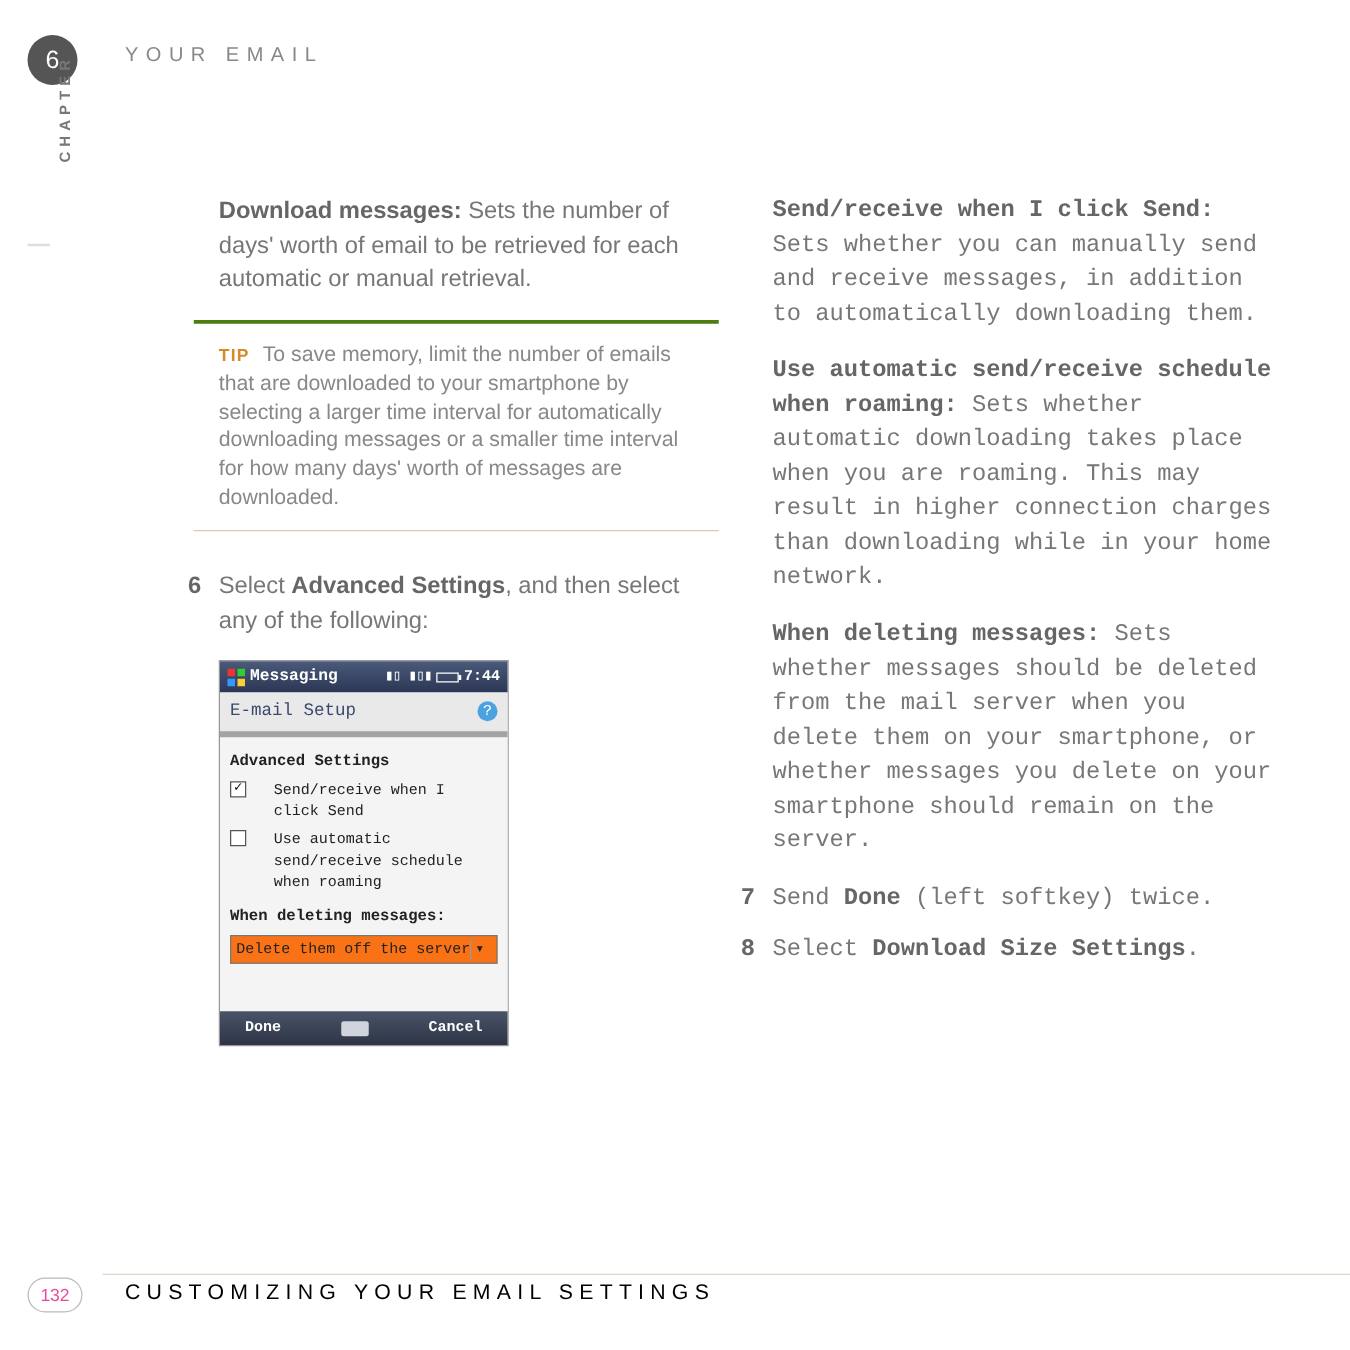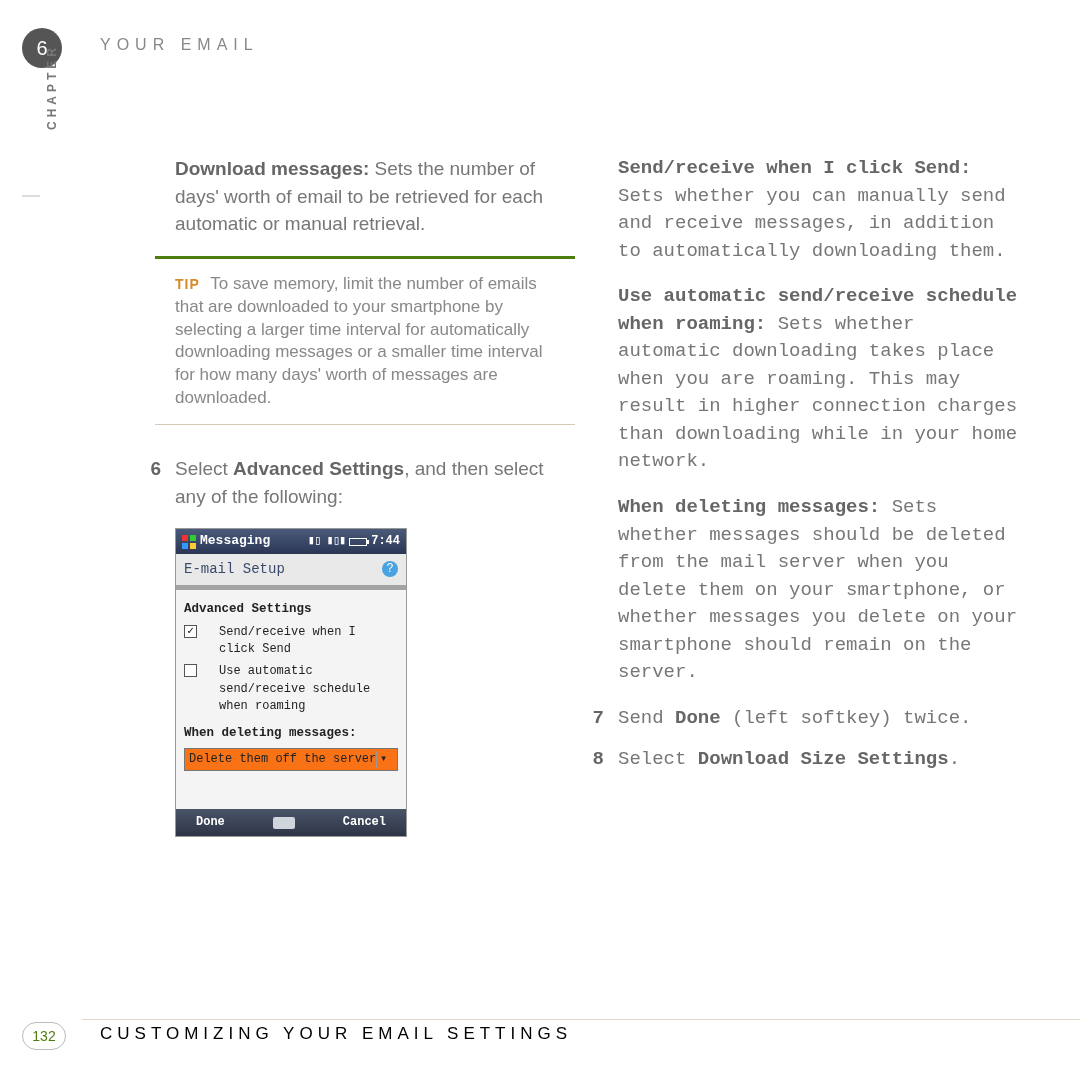--- a/index.html
+++ b/index.html
@@ -101,21 +101,21 @@
     padding: 5px 20px;
   }
   .shot-softbar .kb { width: 22px; height: 12px; background: #cfd4dd; border-radius: 2px; }
 
   
   .footer-badge {
     position: absolute; left: 22px; bottom: 30px;
     width: 44px; height: 28px; border: 1px solid #bbb;
     border-radius: 14px;
     display: flex; align-items: center; justify-content: center;
-    font-size: 14px; color: #4d7c0f;
+    font-size: 14px; color: #ec4899;
   }
   .footer-title {
     position: absolute; left: 100px; bottom: 36px;
     letter-spacing: 5px; font-size: 17px; color: #000000;
   }
   .footer-rule {
     position: absolute; left: 82px; right: 0; bottom: 60px;
     border-top: 1px solid #e2d6c6;
   }
 </style>

